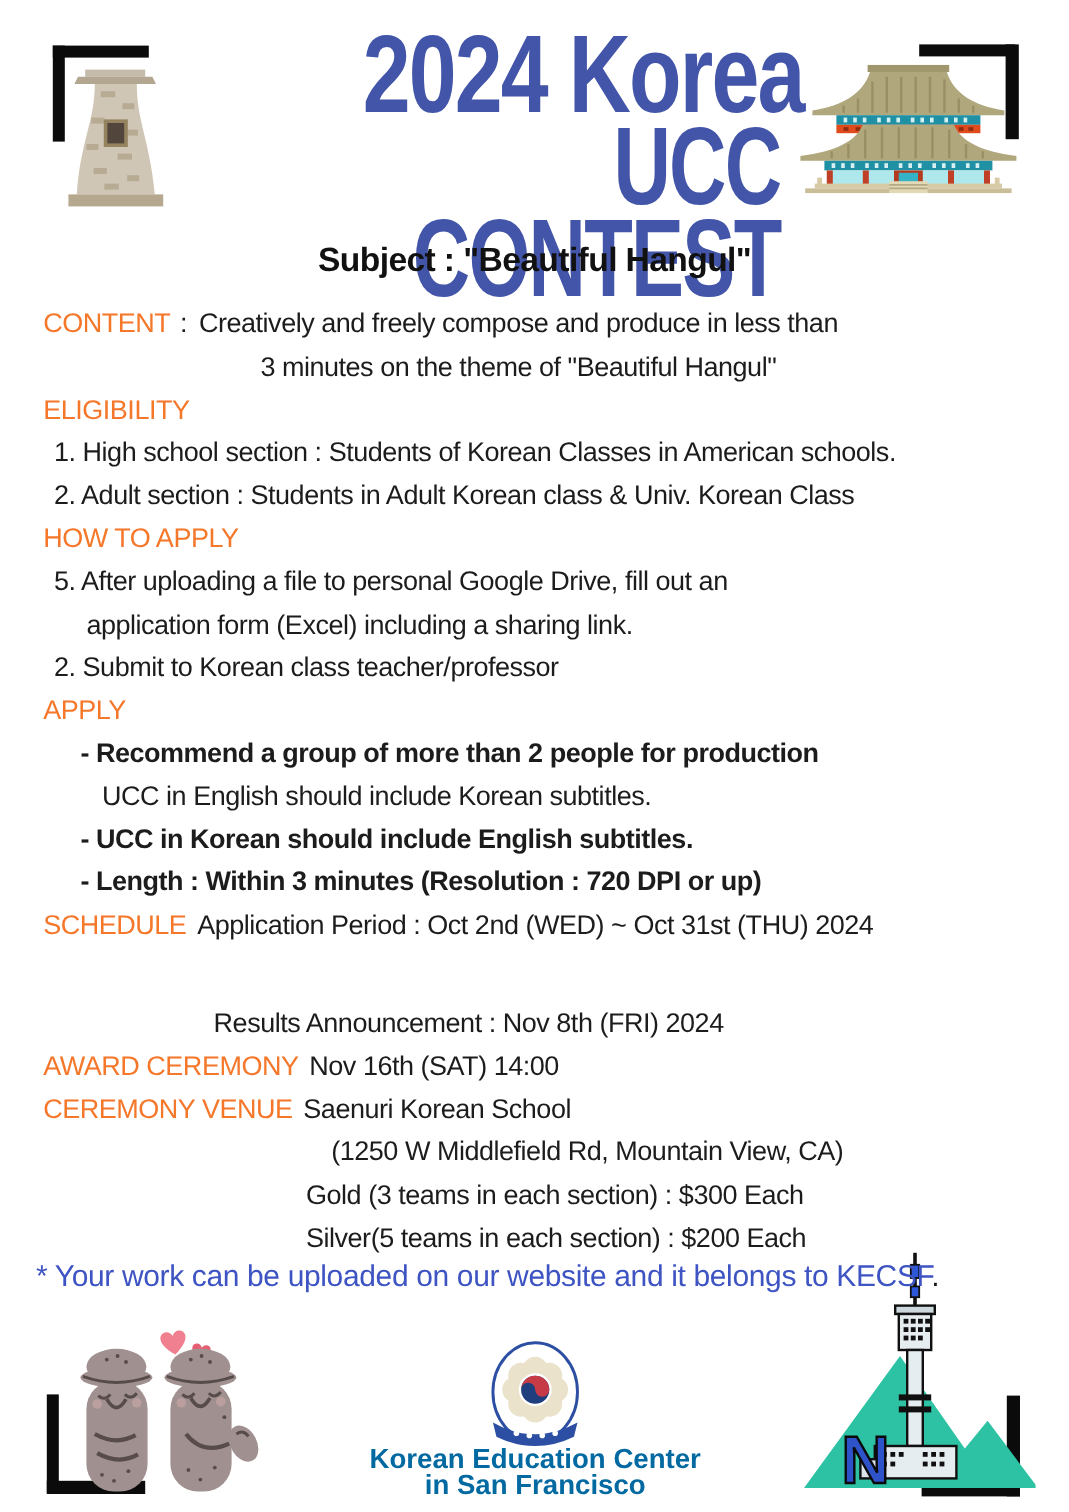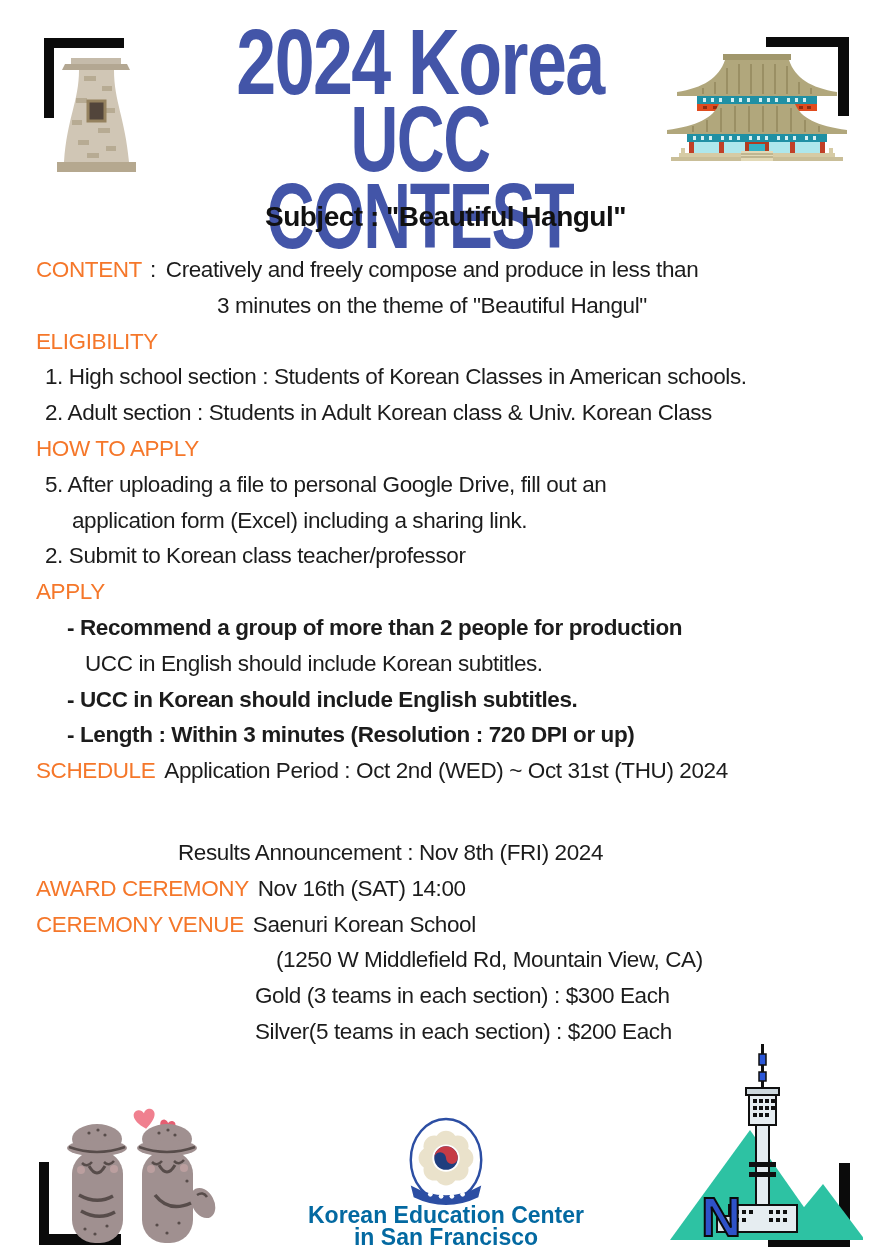--- a/index.html
+++ b/index.html
@@ -1,20 +1,20 @@
 <!DOCTYPE html>
 <html><head>
 <meta charset="utf-8">
 <style>
   html,body{margin:0;padding:0;background:#ffffff;}
   .page{position:relative;width:891px;height:1260px;background:#fff;overflow:hidden;
         font-family:"Liberation Sans","DejaVu Sans",sans-serif;color:#1c1c1c;}
   .bar{position:absolute;background:#0b0b0b;}
   
-  .title{position:absolute;left:100px;top:24px;width:640px;text-align:center;
+  .title{position:absolute;left:100px;top:24px;width:640px;text-align:right;
          color:#4355a8;font-weight:bold;line-height:77px;}
   .title .t1{display:block;font-size:92px;letter-spacing:-2px;transform:scaleX(.78);transform-origin:50% 50%;}
   .title .t2{display:block;font-size:92px;letter-spacing:-2px;transform:scaleX(.72);transform-origin:50% 50%;}
   .subtitle{position:absolute;left:0;top:201px;width:891px;text-align:center;
             font-size:28px;font-weight:600;letter-spacing:-.5px;color:#111;}
   
   .bodytext{position:absolute;left:36px;top:252px;width:835px;}
   .line{height:35.8px;line-height:35.8px;font-size:22.5px;letter-spacing:-.4px;white-space:nowrap;}
   .lbl{color:#f5772a;}
   .sep{margin:0 10px 0 8px;}
@@ -180,20 +180,21 @@
     <div class="line ind31"><span>- Length : Within 3 minutes (Resolution : 720 DPI or up)</span></div>
     <div class="line"><span class="lbl gap8">SCHEDULE</span><span>Application Period : Oct 2nd (WED) ~ Oct 31st (THU) 2024</span></div>
     <div class="line ind142"><span>Results Announcement : Nov 8th (FRI) 2024</span></div>
     <div class="line"><span class="lbl gap8">AWARD CEREMONY</span><span>Nov 16th (SAT) 14:00</span></div>
     <div class="line"><span class="lbl gap8">CEREMONY VENUE</span><span>Saenuri Korean School</span></div>
     <div class="line ind240"><span>(1250 W Middlefield Rd, Mountain View, CA)</span></div>
     <div class="line ind219"><span>Gold (3 teams in each section) : $300 Each</span></div>
     <div class="line ind219"><span>Silver(5 teams in each section) : $200 Each</span></div>
   </div>
 
+  <div class="note"><span>* Your work can be uploaded on our website and it belongs to KECSF</span><span class="dot">.</span></div>
 
   <svg class="icon" style="left:45px;top:1103px;z-index:2;" width="175" height="150" viewBox="0 0 175 150">
     <path d="M7,13 C2,9 0,6 0,3.5 C0,1 2,0 3.5,0 C5,0 6.3,1 7,2.5 C7.7,1 9,0 10.5,0 C12,0 14,1 14,3.5 C14,6 12,9 7,13 Z" transform="translate(88,8) scale(1.5) rotate(-8)" fill="#f0808f"></path>
     <path d="M7,13 C2,9 0,6 0,3.5 C0,1 2,0 3.5,0 C5,0 6.3,1 7,2.5 C7.7,1 9,0 10.5,0 C12,0 14,1 14,3.5 C14,6 12,9 7,13 Z" transform="translate(116,16) scale(1.1) rotate(10)" fill="#e55f72"></path>
     <g>
       <rect x="27" y="48" width="51" height="92" rx="23" fill="#a09090"></rect>
       <ellipse cx="52" cy="36" rx="25" ry="15" fill="#a09090"></ellipse>
       <ellipse cx="52" cy="45" rx="30" ry="8" fill="#a09090"></ellipse>
       <path d="M24,44 Q52,54 80,44" stroke="#574c4a" stroke-width="2.5" fill="none"></path>
       <g fill="#574c4a">

